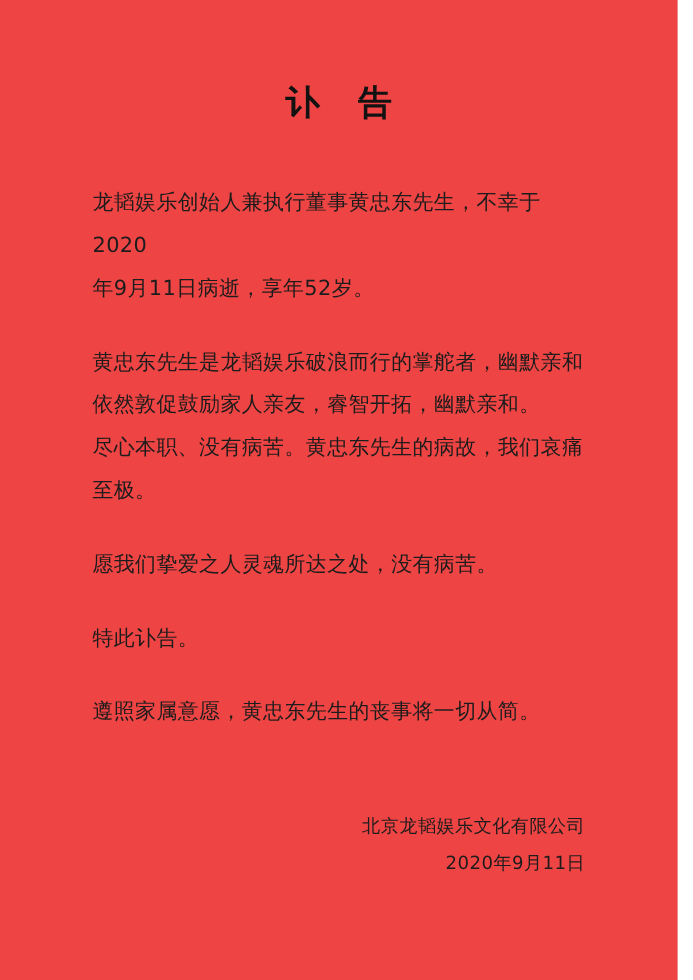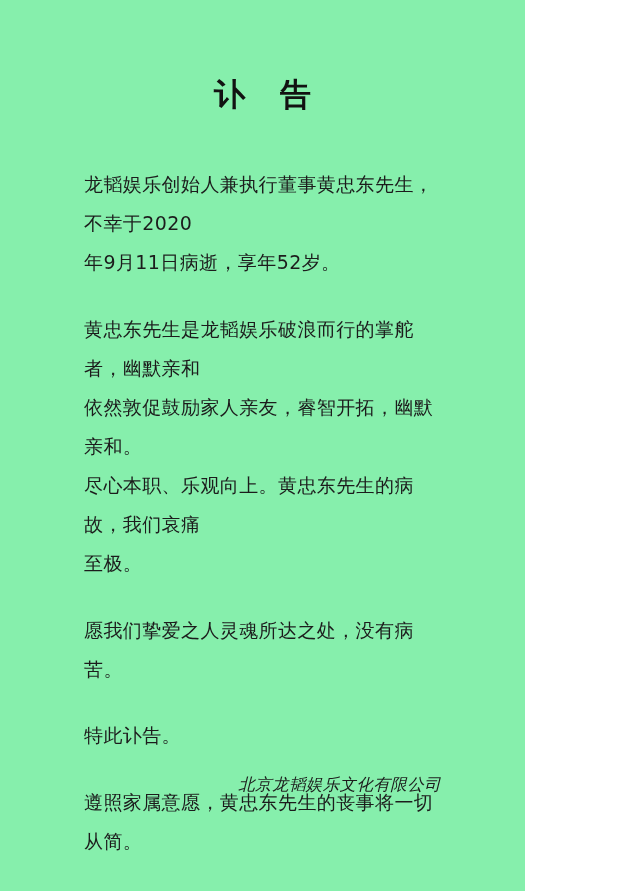--- a/index.html
+++ b/index.html
@@ -9,23 +9,23 @@
   }
   body {
     width: 630px;
     height: 891px;
     font-family: "DejaVu Sans", "Liberation Sans", sans-serif;
     color: #1a1a1a;
     overflow: hidden;
   }
   .page {
     position: relative;
-    width: 525px;
+    width: 616px;
     height: 891px;
-    background: #86efac;
+    background: #ef4444;
     box-sizing: border-box;
     padding: 0 84px;
   }
   .doc-title {
     text-align: center;
     font-size: 31px;
     font-weight: 700;
     letter-spacing: 12px;
     color: #121212;
     margin: 0;
@@ -55,21 +55,20 @@
     right: 84px;
     bottom: 88px;
     text-align: right;
     font-size: 16.5px;
     line-height: 2.1;
     letter-spacing: 0.4px;
     color: #1c1c1c;
   }
   .sign-line {
     display: block;
-    font-style: italic;
   }
 </style>
 </head>
 <body>
 
 <div class="page">
 
   <h1 class="doc-title">讣 告</h1>
 
   <div class="body-block">
@@ -78,35 +77,36 @@
       <span class="para-line">龙韬娱乐创始人兼执行董事黄忠东先生，不幸于2020</span>
       <span class="para-line">年9月11日病逝，享年52岁。</span>
     </p>
 
     <p class="para tight">
       <span class="para-line">黄忠东先生是龙韬娱乐破浪而行的掌舵者，幽默亲和</span>
       <span class="para-line">依然敦促鼓励家人亲友，睿智开拓，幽默亲和。</span>
     </p>
 
     <p class="para">
-      <span class="para-line">尽心本职、乐观向上。黄忠东先生的病故，我们哀痛</span>
+      <span class="para-line">尽心本职、没有病苦。黄忠东先生的病故，我们哀痛</span>
       <span class="para-line">至极。</span>
     </p>
 
     <p class="para">
       <span class="para-line">愿我们挚爱之人灵魂所达之处，没有病苦。</span>
     </p>
 
     <p class="para">
       <span class="para-line">特此讣告。</span>
     </p>
 
     <p class="para">
       <span class="para-line">遵照家属意愿，黄忠东先生的丧事将一切从简。</span>
     </p>
 
   </div>
 
   <div class="sign-block">
     <span class="sign-line">北京龙韬娱乐文化有限公司</span>
+    <span class="sign-line">2020年9月11日</span>
   </div>
 
 </div>
 
 </body></html>

